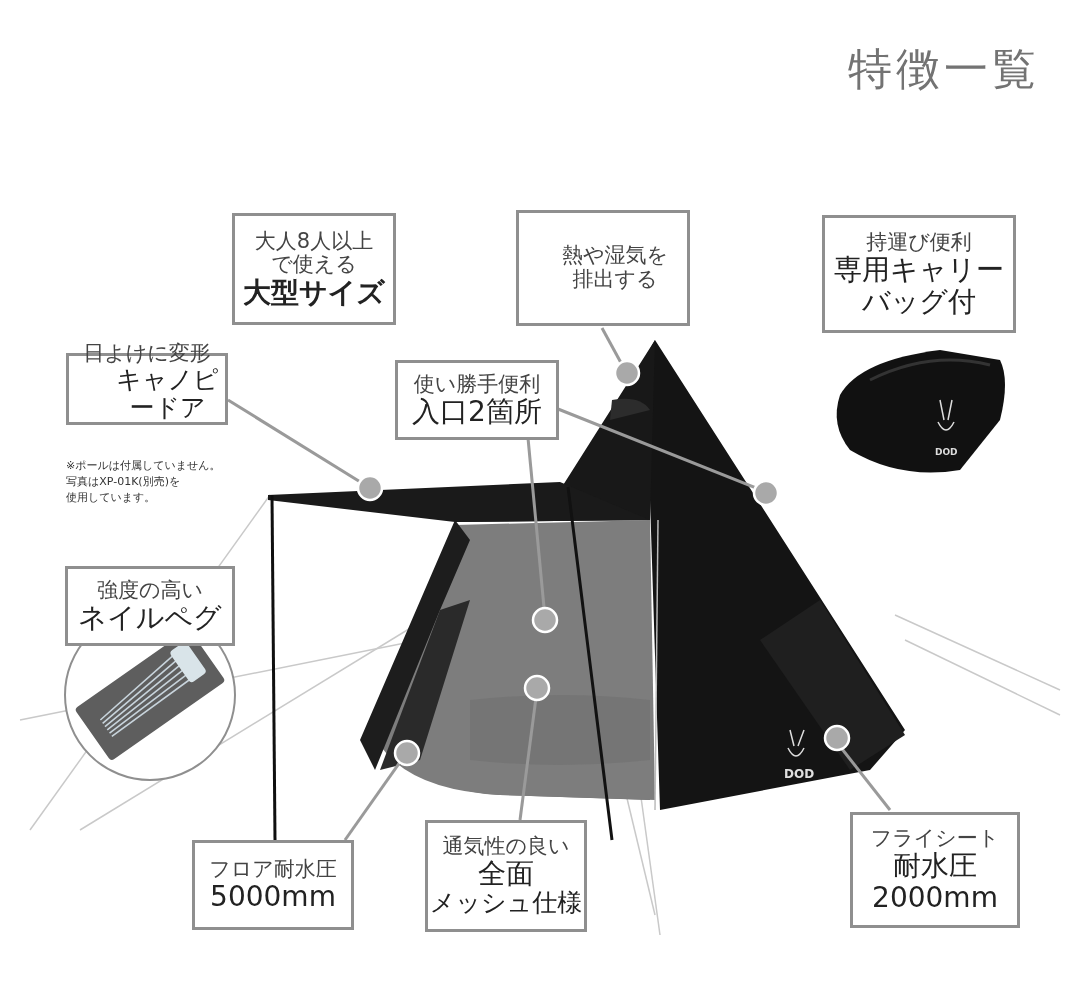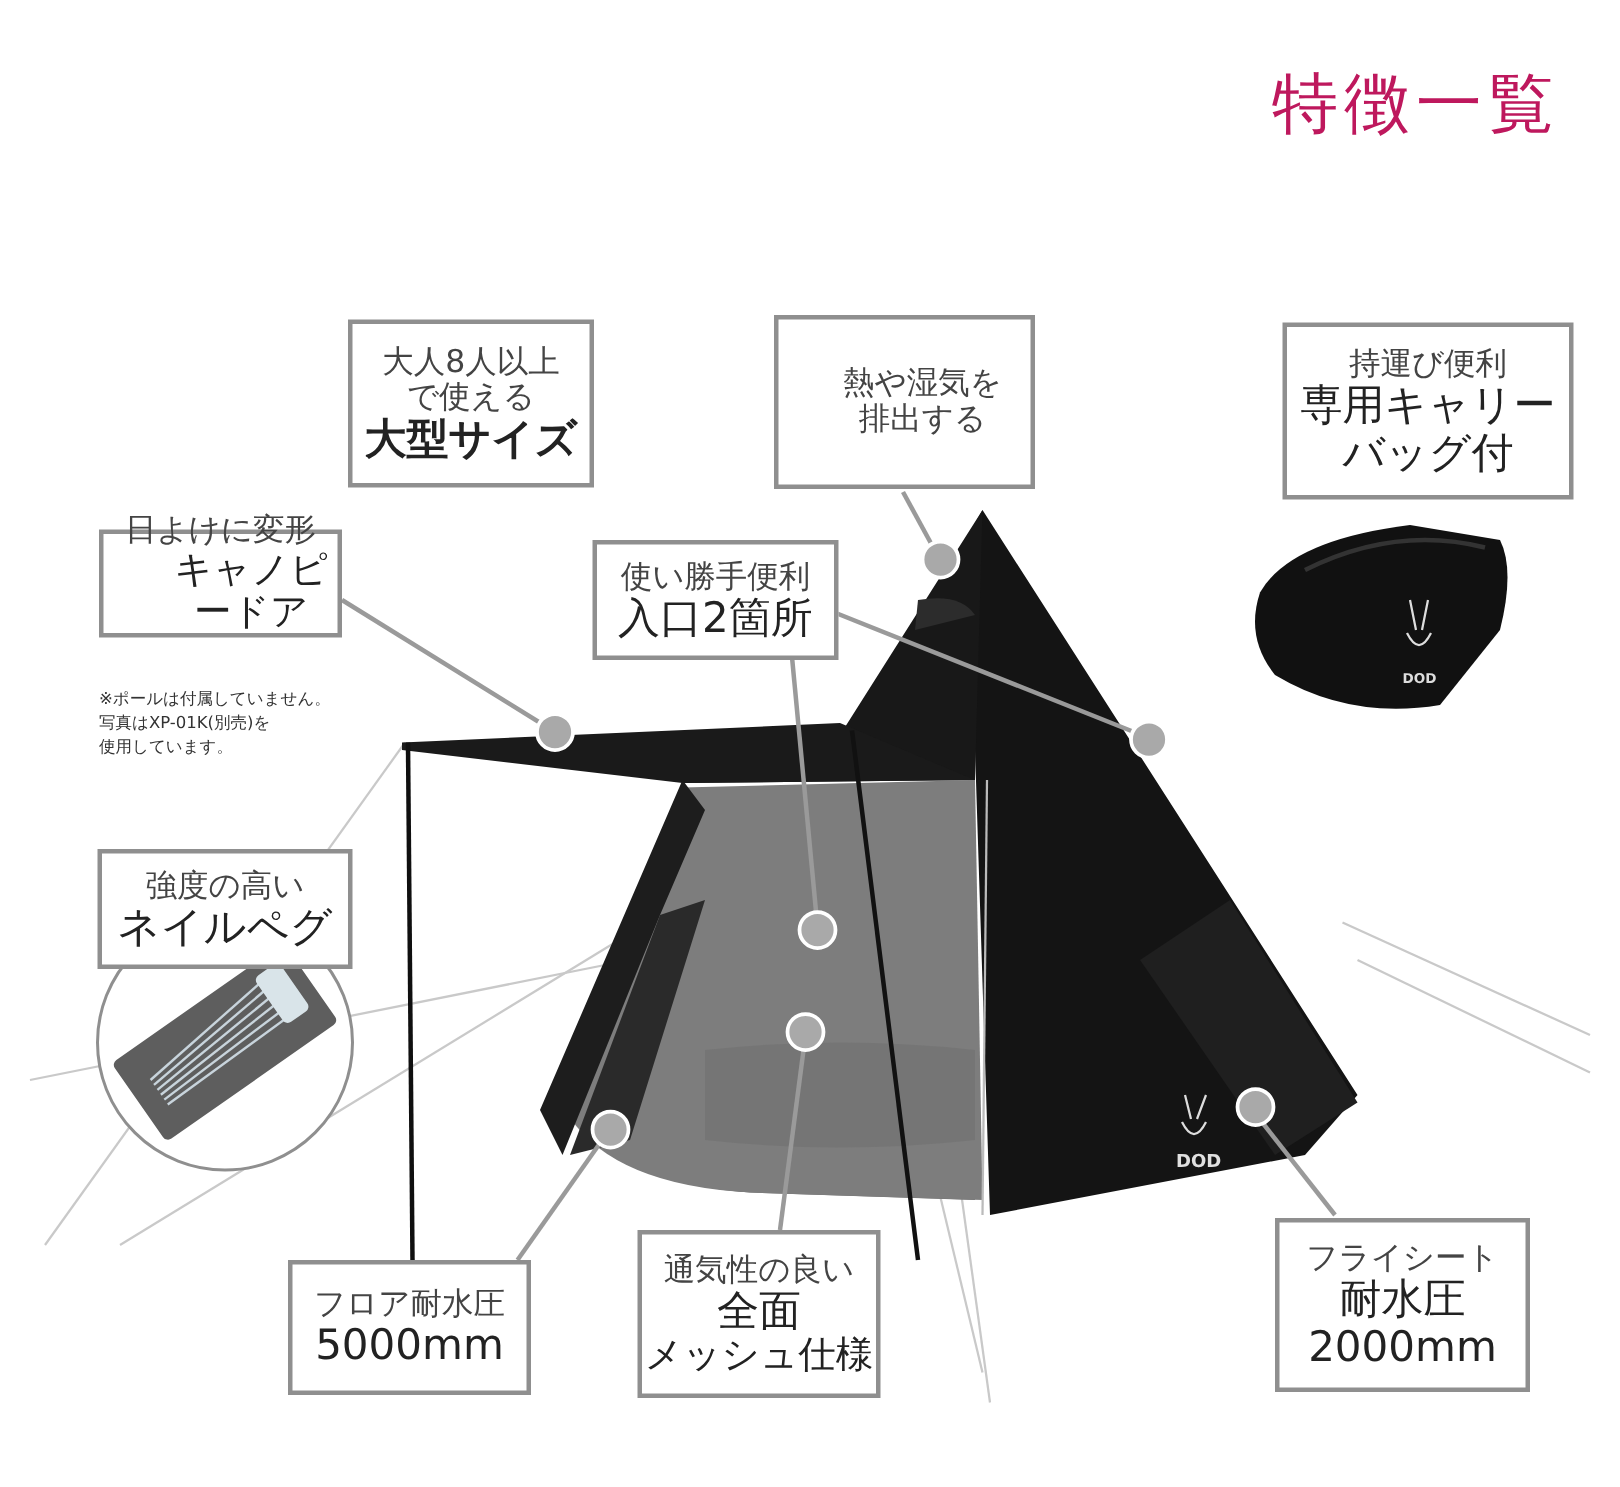--- a/index.html
+++ b/index.html
@@ -1,18 +1,18 @@
 <!DOCTYPE html>
 <html><head>
 <meta charset="utf-8">
 <style>
   html, body { margin: 0; padding: 0; background: #ffffff; }
   body { width: 1080px; height: 991px; position: relative; overflow: hidden;
          font-family: "DejaVu Sans", "Liberation Sans", sans-serif; color: #333; }
-  .title { position: absolute; left: 848px; top: 40px; font-size: 44px; color: #be185d;
+  .title { position: absolute; left: 848px; top: 40px; font-size: 44px; color: #737373;
            letter-spacing: 4px; font-weight: normal; }
   .art { position: absolute; left: 0; top: 0; width: 1080px; height: 991px; }
   .box { position: absolute; background: #fff; border: 3px solid #8f8f8f; box-sizing: border-box;
          display: flex; flex-direction: column; align-items: center; justify-content: center;
          text-align: center; line-height: 1.12; }
   .sub { font-size: 21px; color: #444; }
   .main { font-size: 28px; color: #222; font-weight: bold; }
   .main.light { font-weight: normal; color: #222; }
   .note { position: absolute; left: 66px; top: 442px; font-size: 11px; color: #333; line-height: 1.45; margin-top: 16px; }
 </style>
@@ -108,21 +108,21 @@
   <div class="sub">大人8人以上</div>
   <div class="sub">で使える</div>
   <div class="main">大型サイズ</div>
 </div>
 
 <div class="box" style="left:516px;top:210px;width:174px;height:116px;padding-left:24px;">
   <div class="sub">熱や湿気を</div>
   <div class="sub">排出する</div>
 </div>
 
-<div class="box" style="left:822px;top:215px;width:194px;height:118px;margin-left:33px;">
+<div class="box" style="left:822px;top:215px;width:194px;height:118px;">
   <div class="sub">持運び便利</div>
   <div class="main light">専用キャリー</div>
   <div class="main light">バッグ付</div>
 </div>
 
 <div class="box" style="left:66px;top:353px;width:162px;height:72px;justify-content:flex-end;">
   <div class="sub">日よけに変形</div>
   <div class="main light" style="font-size:25px;padding-left:41px;">キャノピードア</div>
 </div>
 <div class="note">

